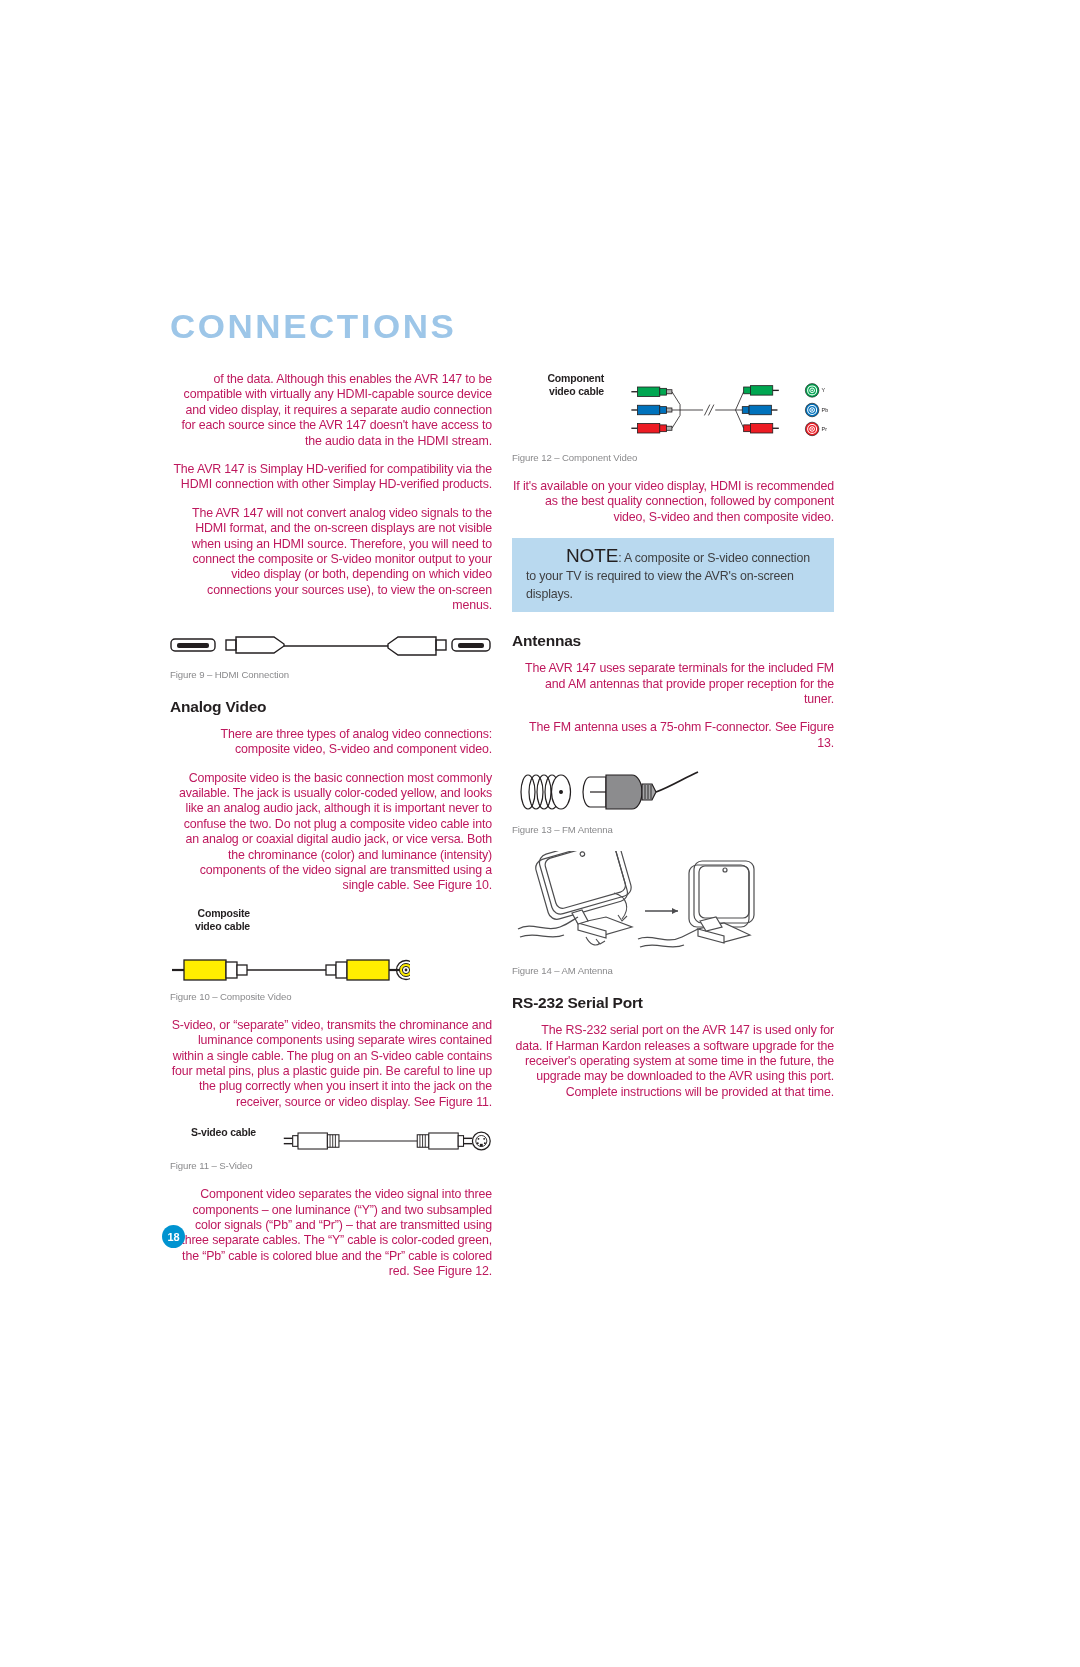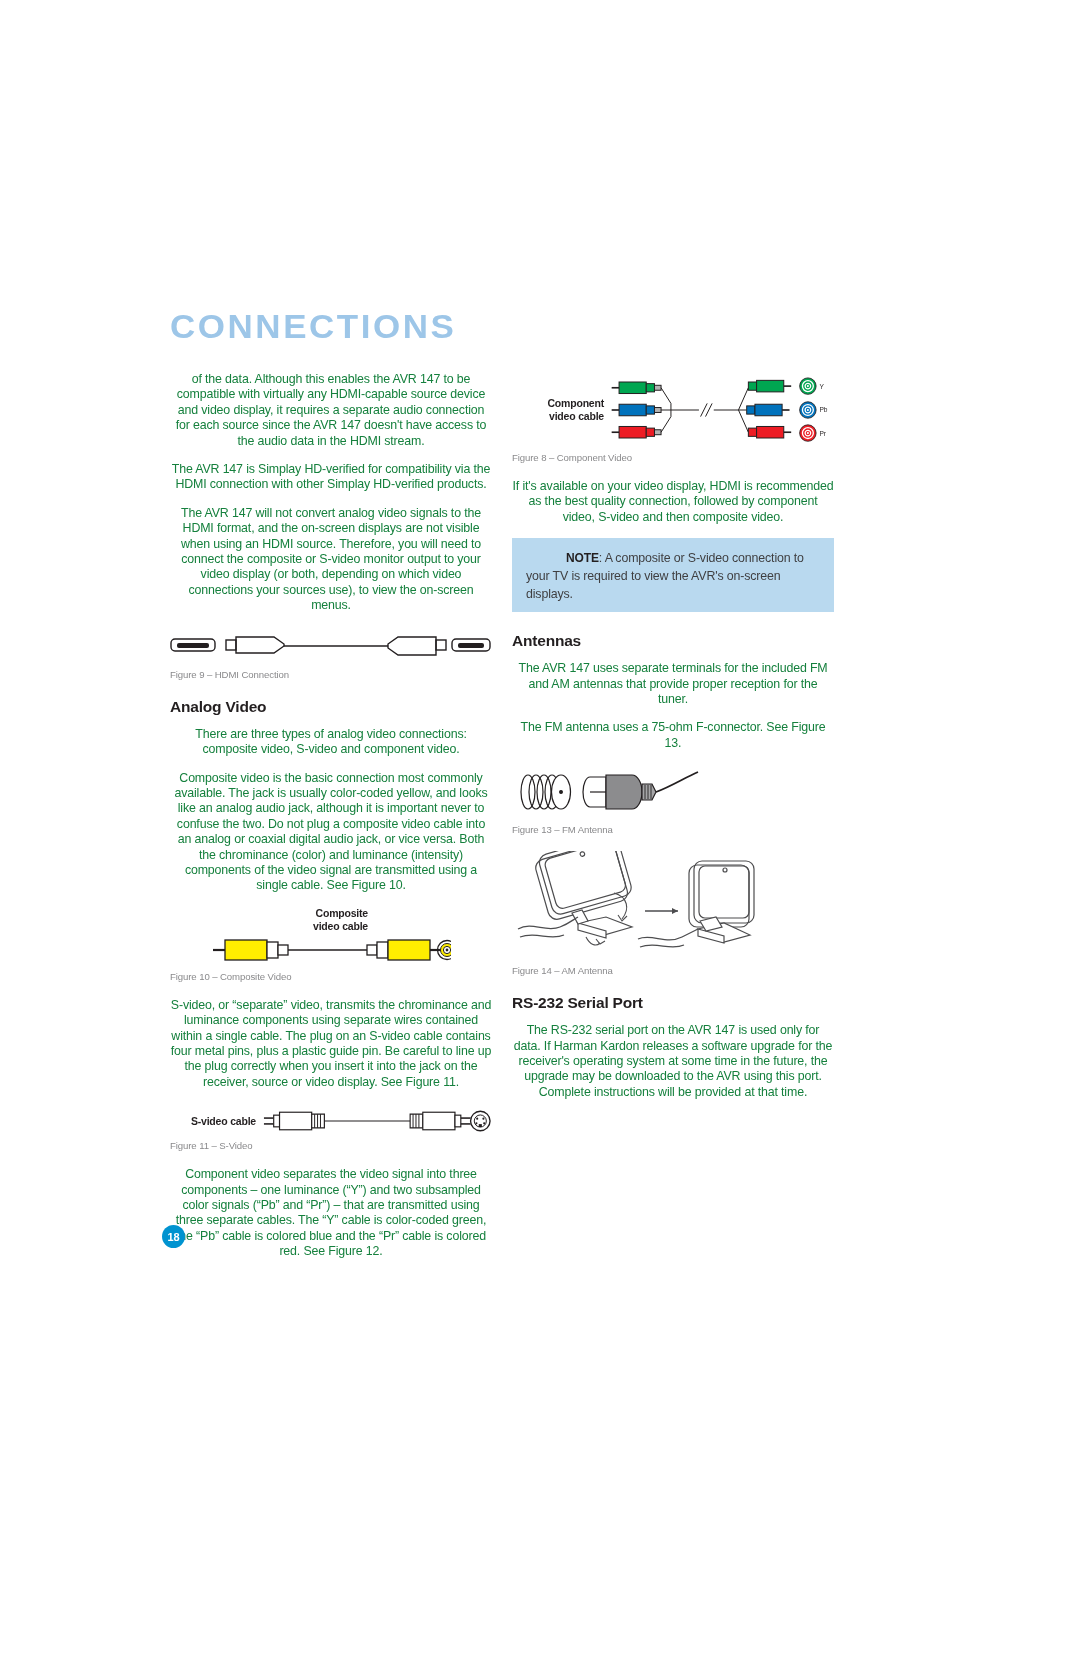--- a/index.html
+++ b/index.html
@@ -40,24 +40,24 @@
     top: 372px;
     width: 322px;
   }
   .col-left  { left: 170px; }
   .col-right { left: 512px; }
 
   p.body {
     margin: 0 0 13px 0;
     font-size: 12.4px;
     line-height: 15.4px;
-    color: #15803d;
+    color: #be185d;
     font-family: "Liberation Sans", sans-serif;
     letter-spacing: -0.15px;
-    text-align: center;
+    text-align: right;
   }
   h2.section {
     margin: 18px 0 11px 0;
     font-size: 15.5px;
     font-weight: 700;
     color: #231f20;
     letter-spacing: -0.2px;
   }
   .caption {
     font-size: 9.6px;
@@ -80,33 +80,33 @@
     margin: 4px 0 20px 0;
     box-sizing: border-box;
   }
   .note-box .note-text {
     font-size: 12.4px;
     line-height: 16px;
     color: #3f3f41;
     letter-spacing: -0.15px;
   }
   .note-box .note-label {
-    font-weight: 700;
+    font-weight: 400;
     color: #231f20;
-    font-size: 12px;
+    font-size: 19px;
     padding-left: 40px;
   }
 
   
   .figure { margin: 10px 0 0 0; }
   .figure svg { display: block; }
 
   .fig-row {
     display: flex;
-    align-items: center;
+    gap: 20px;
   }
   .fig-row .lbl {
     flex: 0 0 auto;
     padding-right: 6px;
     text-align: right;
   }
 
   
   .page-number {
     position: absolute;
@@ -314,21 +314,21 @@
           <circle r="10" fill="#ed1c24" stroke="#231f20" stroke-width="1"></circle>
           <circle r="6.6" fill="none" stroke="#ffffff" stroke-width="1.6"></circle>
           <circle r="3.4" fill="none" stroke="#ffffff" stroke-width="1.5"></circle>
           <circle r="1.3" fill="#ffffff"></circle>
         </g>
         <text x="26" y="12" font-size="8" fill="#231f20" font-family="Liberation Sans, sans-serif">Y</text>
         <text x="26" y="41" font-size="8" fill="#231f20" font-family="Liberation Sans, sans-serif">Pb</text>
         <text x="26" y="69" font-size="8" fill="#231f20" font-family="Liberation Sans, sans-serif">Pr</text>
       </svg>
     </div>
-    <div class="caption">Figure 8 – Component Video</div>
+    <div class="caption">Figure 12 – Component Video</div>
 
     <p class="body">If it's available on your video display, HDMI is recommended as the best quality connection, followed by component video, S-video and then composite video.</p>
 
     <div class="note-box">
       <span class="note-text">
         <span class="note-label">NOTE</span><span>: A composite or S-video connection to your TV is required to view the AVR's on-screen displays.</span>
       </span>
     </div>
 
     <h2 class="section" style="margin-top:4px;">Antennas</h2>

